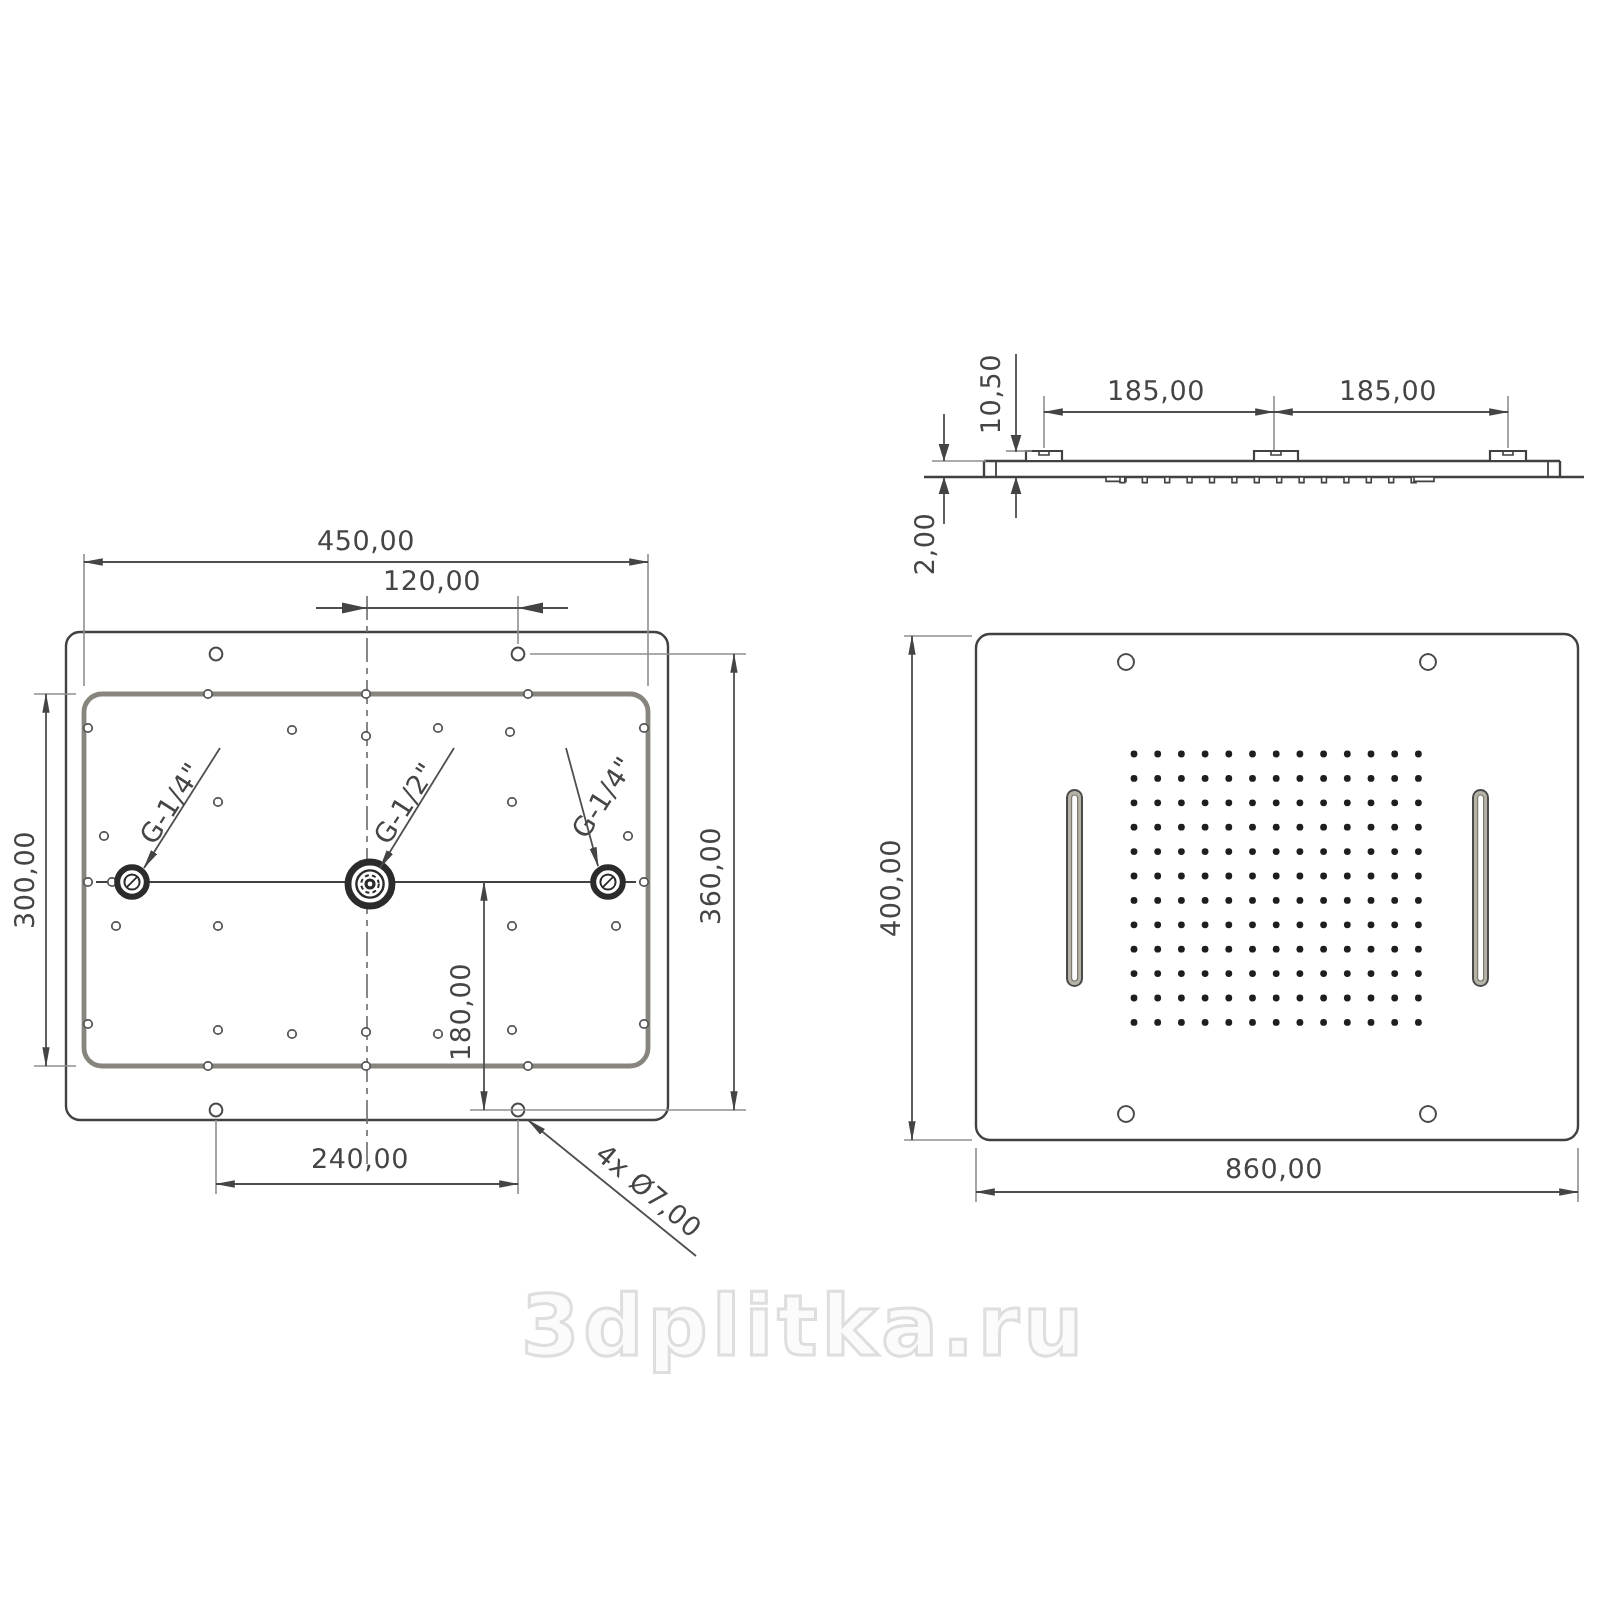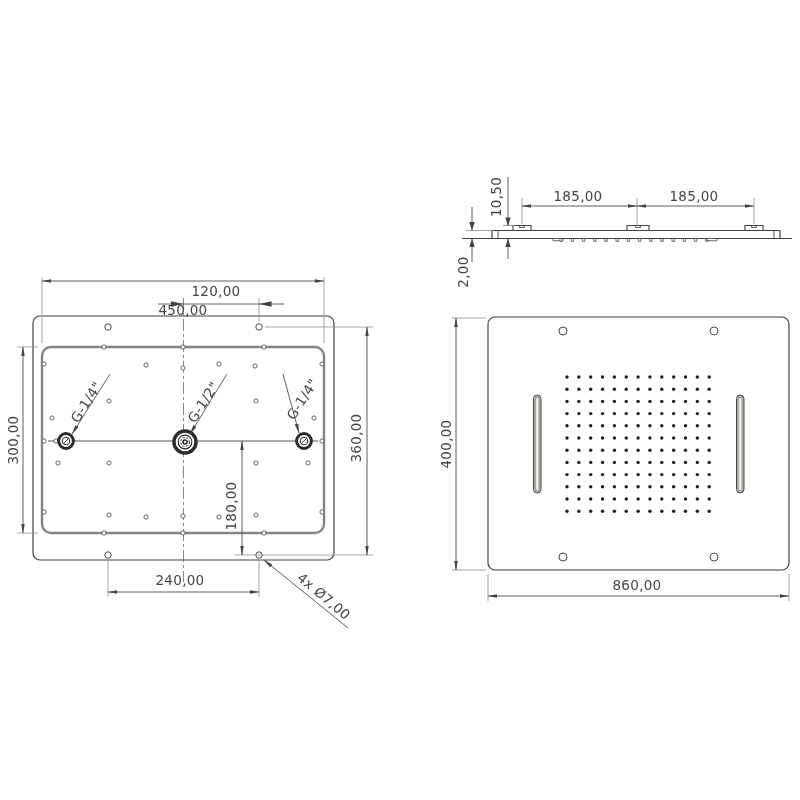--- a/index.html
+++ b/index.html
@@ -363,34 +363,35 @@
     <line class="ext" x1="452" y1="318" x2="486" y2="318"></line>
     <line class="ext" x1="452" y1="570" x2="486" y2="570"></line>
     <line class="ext" x1="488" y1="574" x2="488" y2="601"></line>
     <line class="ext" x1="789" y1="574" x2="789" y2="601"></line>
 
     <line class="dim" x1="456" y1="318" x2="456" y2="570" marker-start="url(#arr)" marker-end="url(#arr)"></line>
     <line class="dim" x1="488" y1="596" x2="789" y2="596" marker-start="url(#arr)" marker-end="url(#arr)"></line>
   </g>
 </svg>
 
-<div class="lbl" style="left:183px;top:271px;margin-top:39px;">450,00</div>
+<div class="lbl" style="left:183px;top:271px;">450,00</div>
 <div class="lbl" style="left:216px;top:291px;text-align:right;">120,00</div>
 <div class="lbl r90" style="left:13px;top:440px;">300,00</div>
 <div class="lbl r90" style="left:356px;top:438px;">360,00</div>
 <div class="lbl r90" style="left:231px;top:506px;">180,00</div>
 <div class="lbl" style="left:180px;top:580px;">240,00</div>
 <div class="lbl r40" style="left:324px;top:596px;">4x Ø7,00</div>
 
 <div class="lbl r56" style="left:86px;top:402px;">G-1/4"</div>
 <div class="lbl r56" style="left:203px;top:402px;">G-1/2"</div>
 <div class="lbl r56" style="left:302px;top:399px;">G-1/4"</div>
 
 <div class="lbl" style="left:578px;top:196px;">185,00</div>
 <div class="lbl" style="left:694px;top:196px;">185,00</div>
 <div class="lbl r90" style="left:496px;top:197px;">10,50</div>
 <div class="lbl r90" style="left:463px;top:272px;">2,00</div>
 
 <div class="lbl r90" style="left:446px;top:444px;">400,00</div>
 <div class="lbl" style="left:637px;top:585px;">860,00</div>
 
+<div class="watermark">3dplitka.ru</div>
 
 </div>
 
 </body></html>

